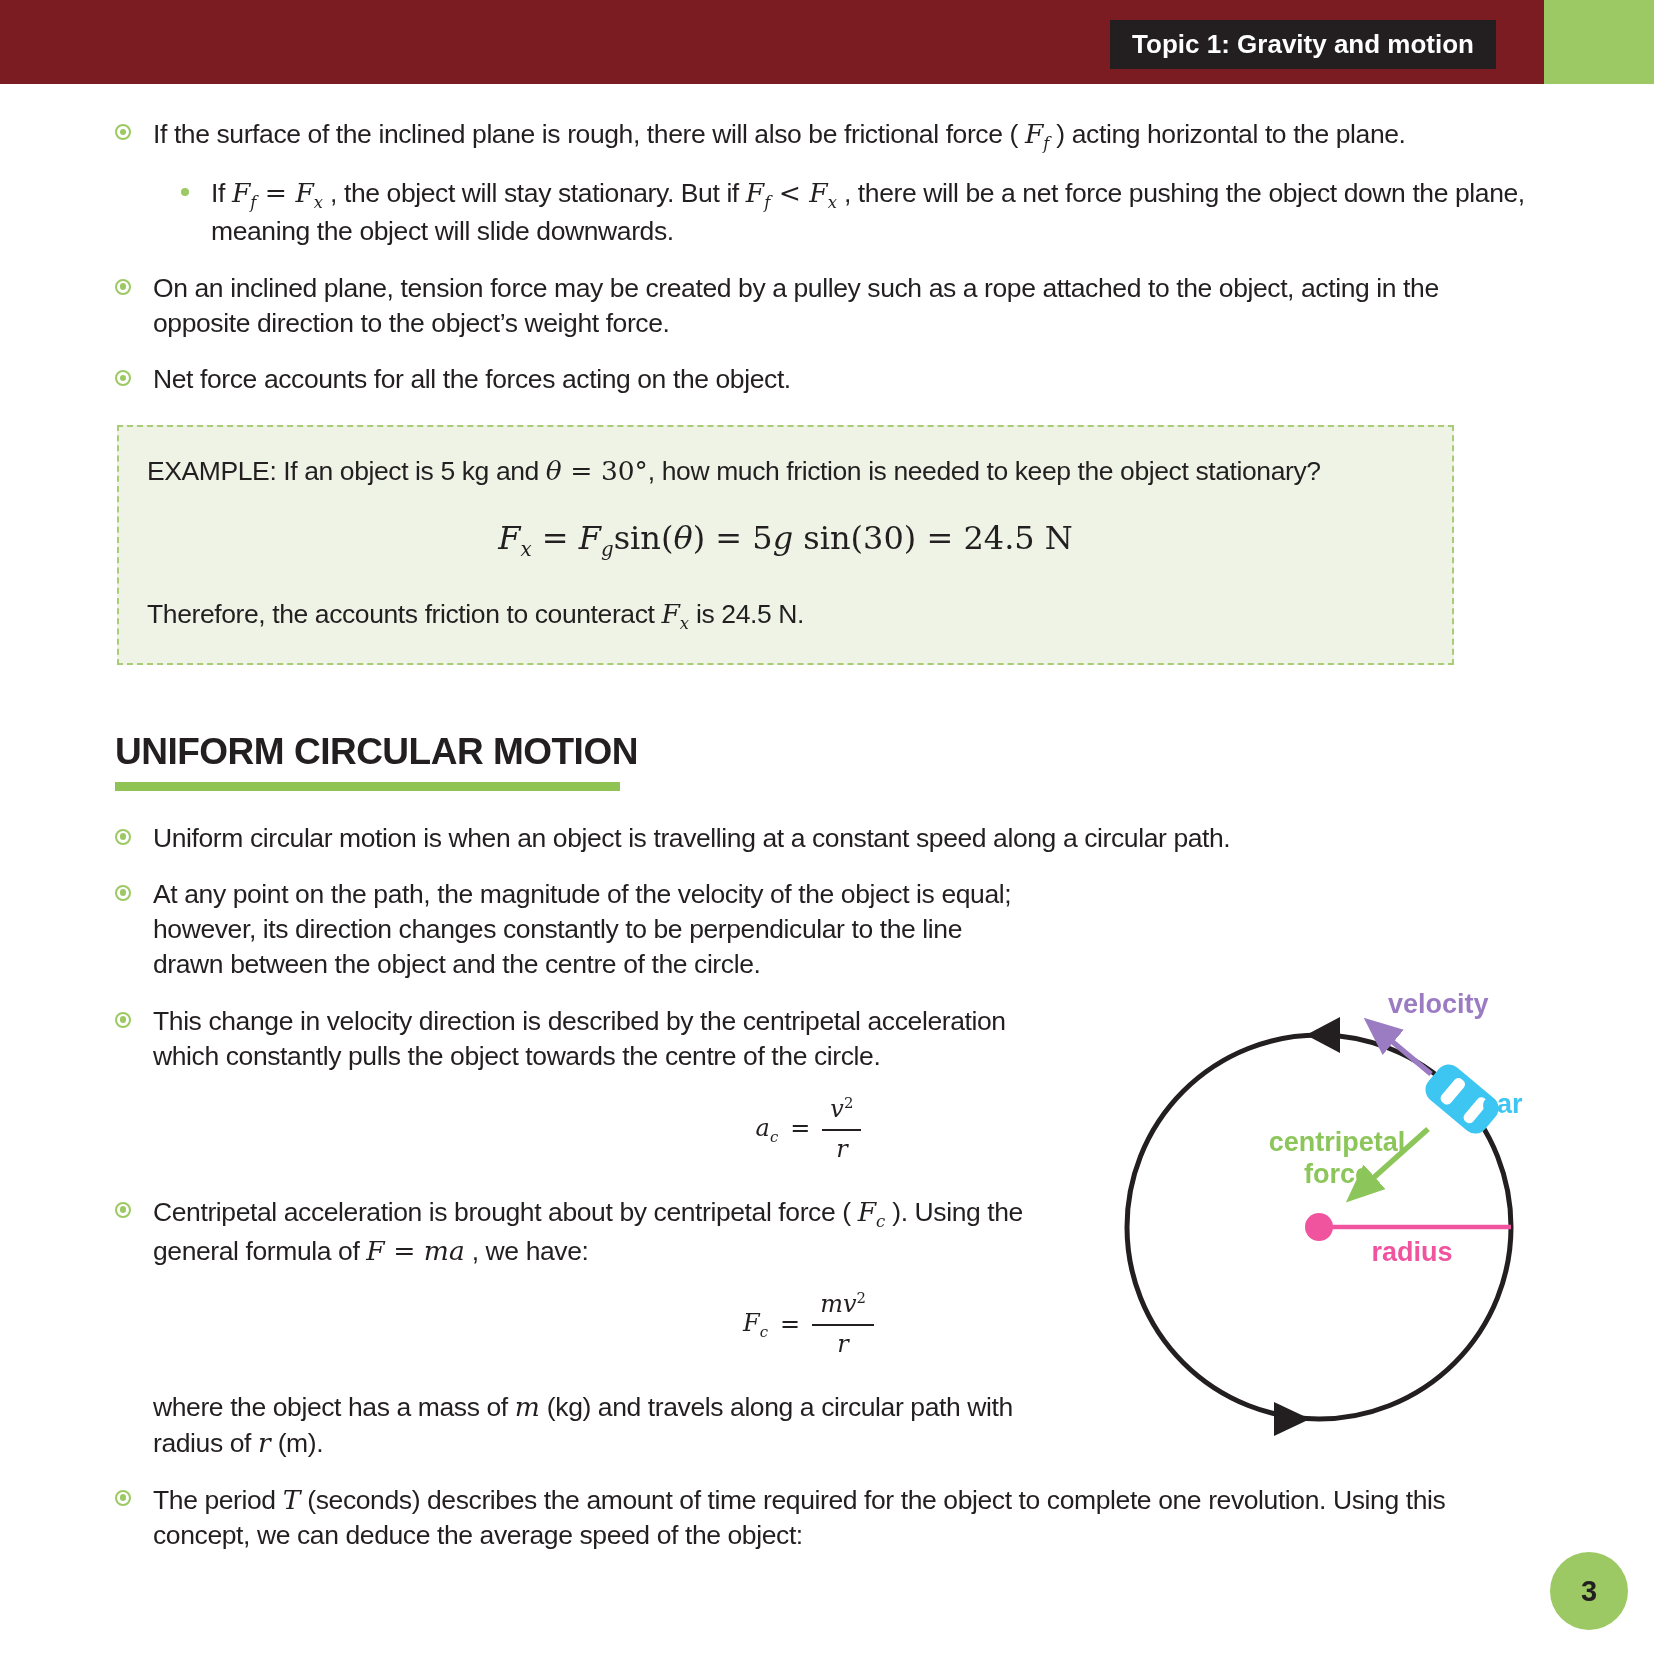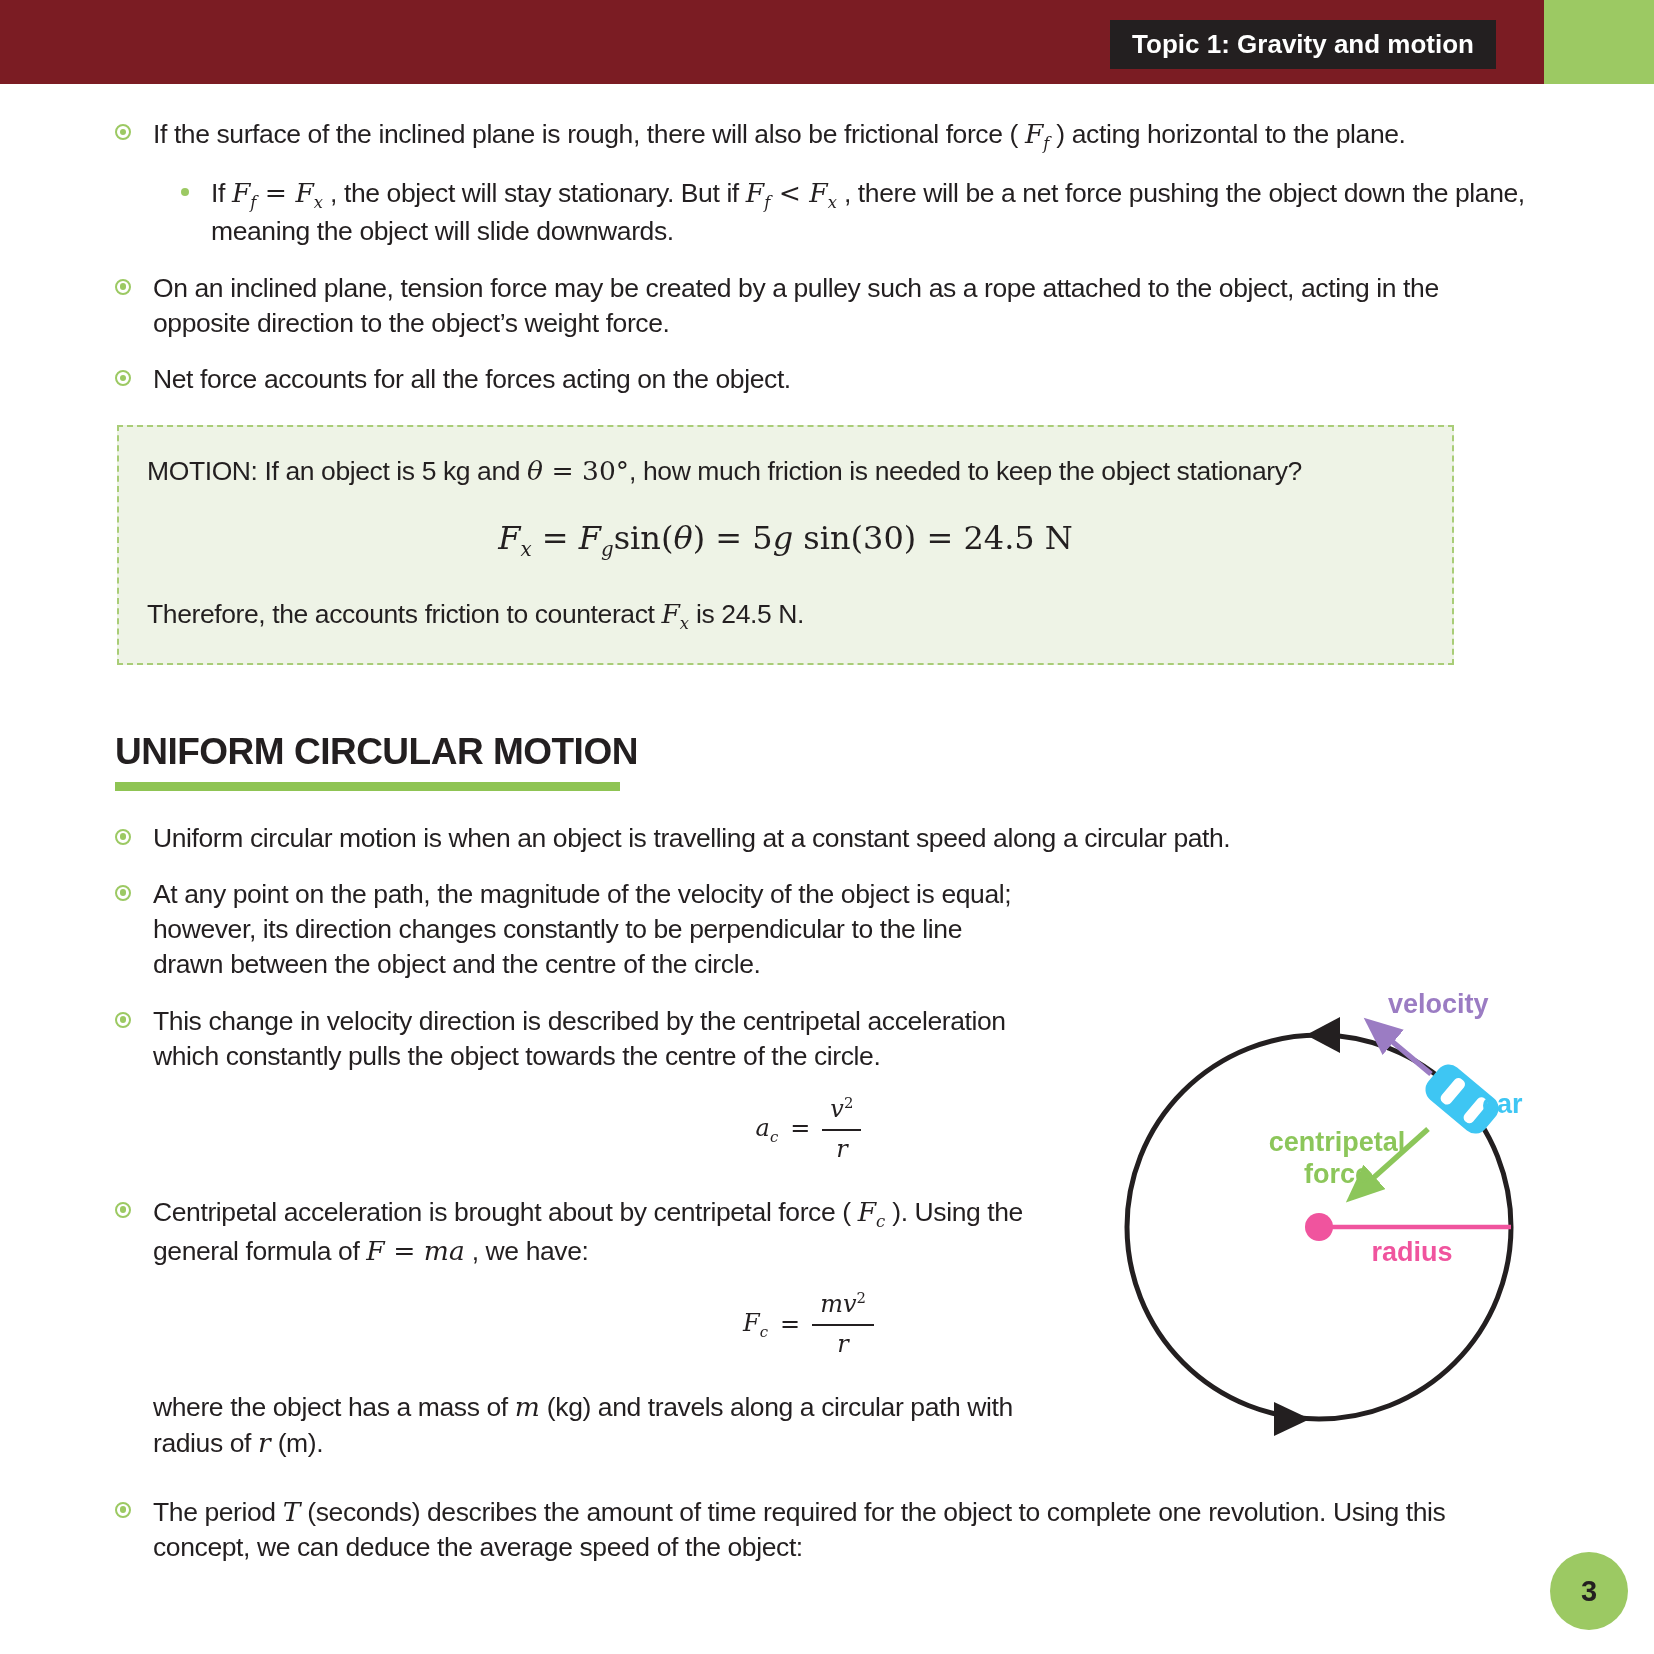--- a/index.html
+++ b/index.html
@@ -56,21 +56,21 @@
   .formula-line { display:block; font-family:"DejaVu Serif", serif; font-size:24px; letter-spacing:0; margin:20px 0 28px; text-align:center; }
   .formula-line i { font-style:italic; }
   .formula-line sub { font-size:0.62em; font-style:italic; }
   .formula-line sup { font-size:0.62em; }
   .feq { padding:0 12px; }
   .frac { display:inline-block; vertical-align:middle; text-align:center; }
   .frac .num { display:block; border-bottom:2.5px solid #231f20; padding:0 8px 3px; }
   .frac .den { display:block; padding-top:3px; }
   .push { margin-left:430px; }
 
-  .plainline { padding-left:38px; margin-bottom:32px; }
+  .plainline { padding-left:38px; margin-bottom:20px; }
 
   
   .diagram-float { float:right; width:500px; height:545px; margin-top:40px; }
   .diagram-float svg text { font-family:"Liberation Sans", sans-serif; font-weight:bold; font-size:27px; letter-spacing:0; }
 
   
   .page-num {
     position:absolute; right:26px; bottom:24px; width:78px; height:78px;
     background:#9cc963; border-radius:50%; display:flex; align-items:center; justify-content:center;
     font-size:29px; font-weight:bold; color:#231f20;
@@ -103,21 +103,21 @@
       <span>On an inclined plane, </span><span class="b">tension force</span><span> may be created by a pulley such as a rope attached to the object, acting in the </span><span class="b">opposite direction to the object’s weight force.</span>
     </li>
     <li class="bullet">
       <span class="ring"></span>
       <span class="b">Net force</span><span> accounts for </span><span class="b">all the forces acting on the object.</span>
     </li>
   </ul>
 
   <div class="example-box">
     <div>
-      <span class="b">MOTION:</span><span> If an object is 5 kg and </span><span class="mt"><i>θ</i></span><span class="mtu"> = 30°</span><span>, how much friction is needed to keep the object stationary?</span>
+      <span class="b">EXAMPLE:</span><span> If an object is 5 kg and </span><span class="mt"><i>θ</i></span><span class="mtu"> = 30°</span><span>, how much friction is needed to keep the object stationary?</span>
     </div>
     <div class="example-formula">
       <i>F</i><sub>x</sub><span> = </span><i>F</i><sub>g</sub><span>sin(</span><i>θ</i><span>) = 5</span><i>g</i><span> sin(30) = 24.5 N</span>
     </div>
     <div>
       <span>Therefore, the accounts friction to counteract </span><span class="mt"><i>F</i><sub>x</sub></span><span> is 24.5 N.</span>
     </div>
   </div>
 
   <h2 class="section-heading">UNIFORM CIRCULAR MOTION</h2>

